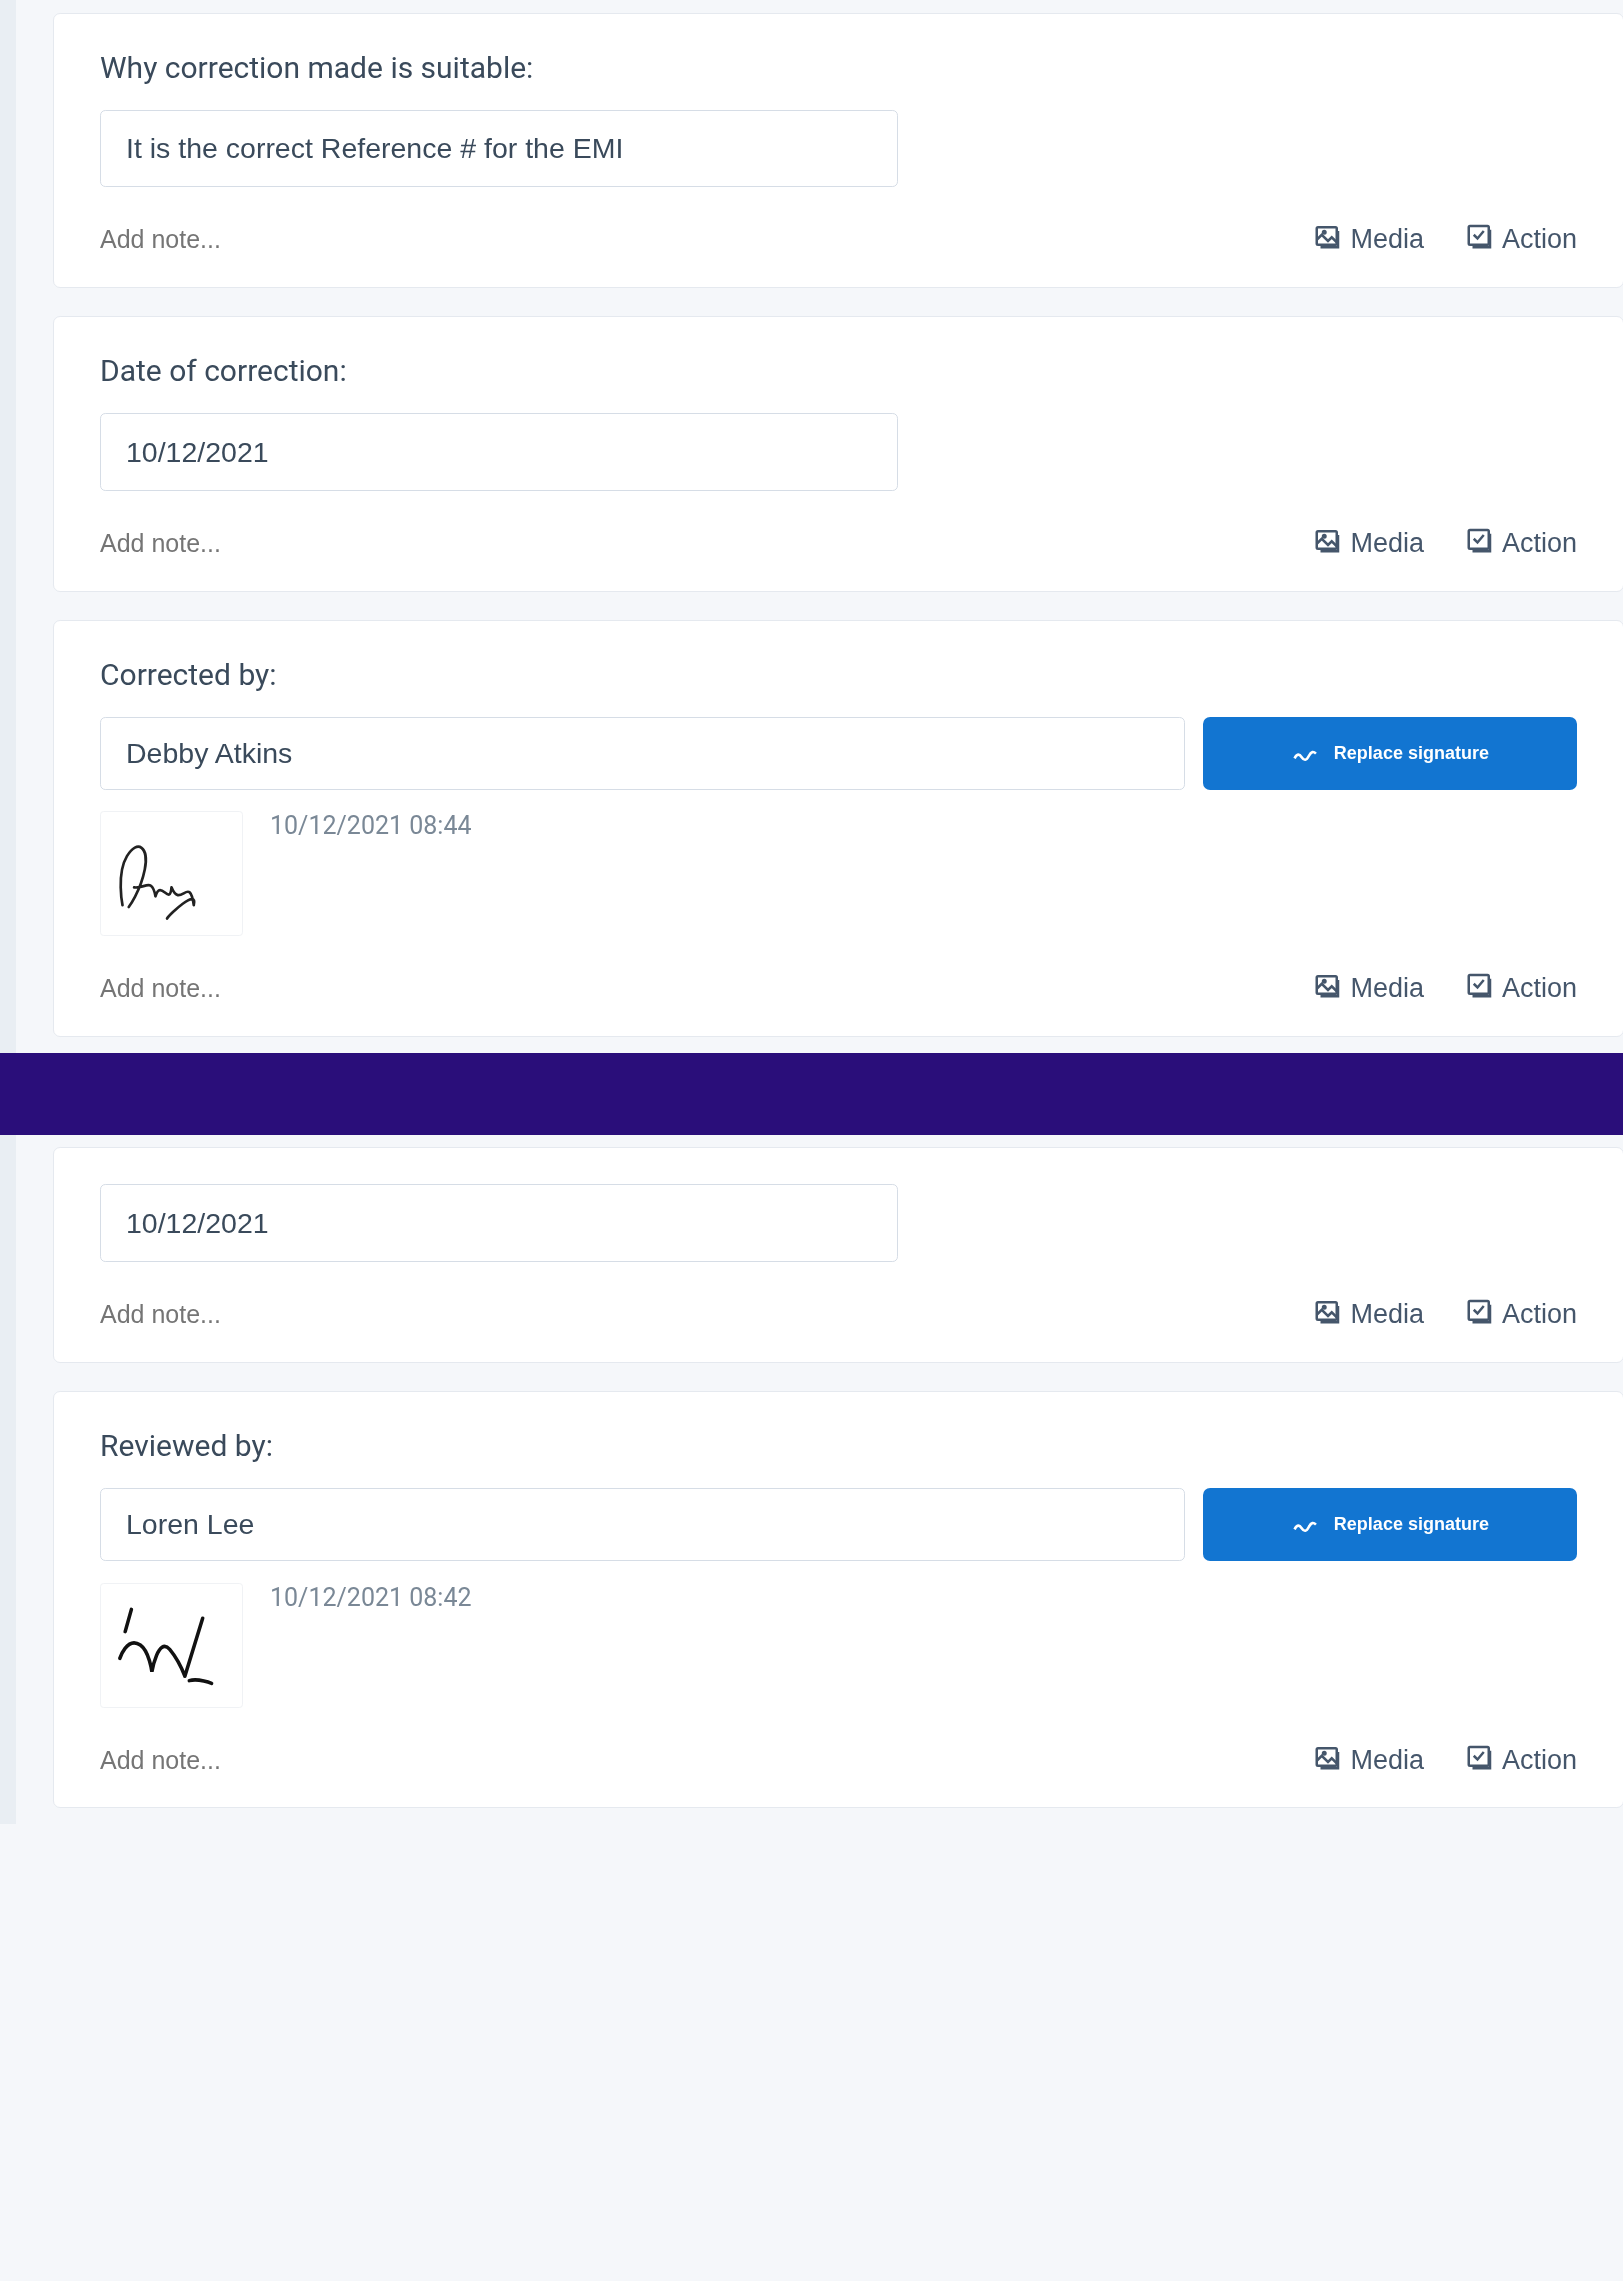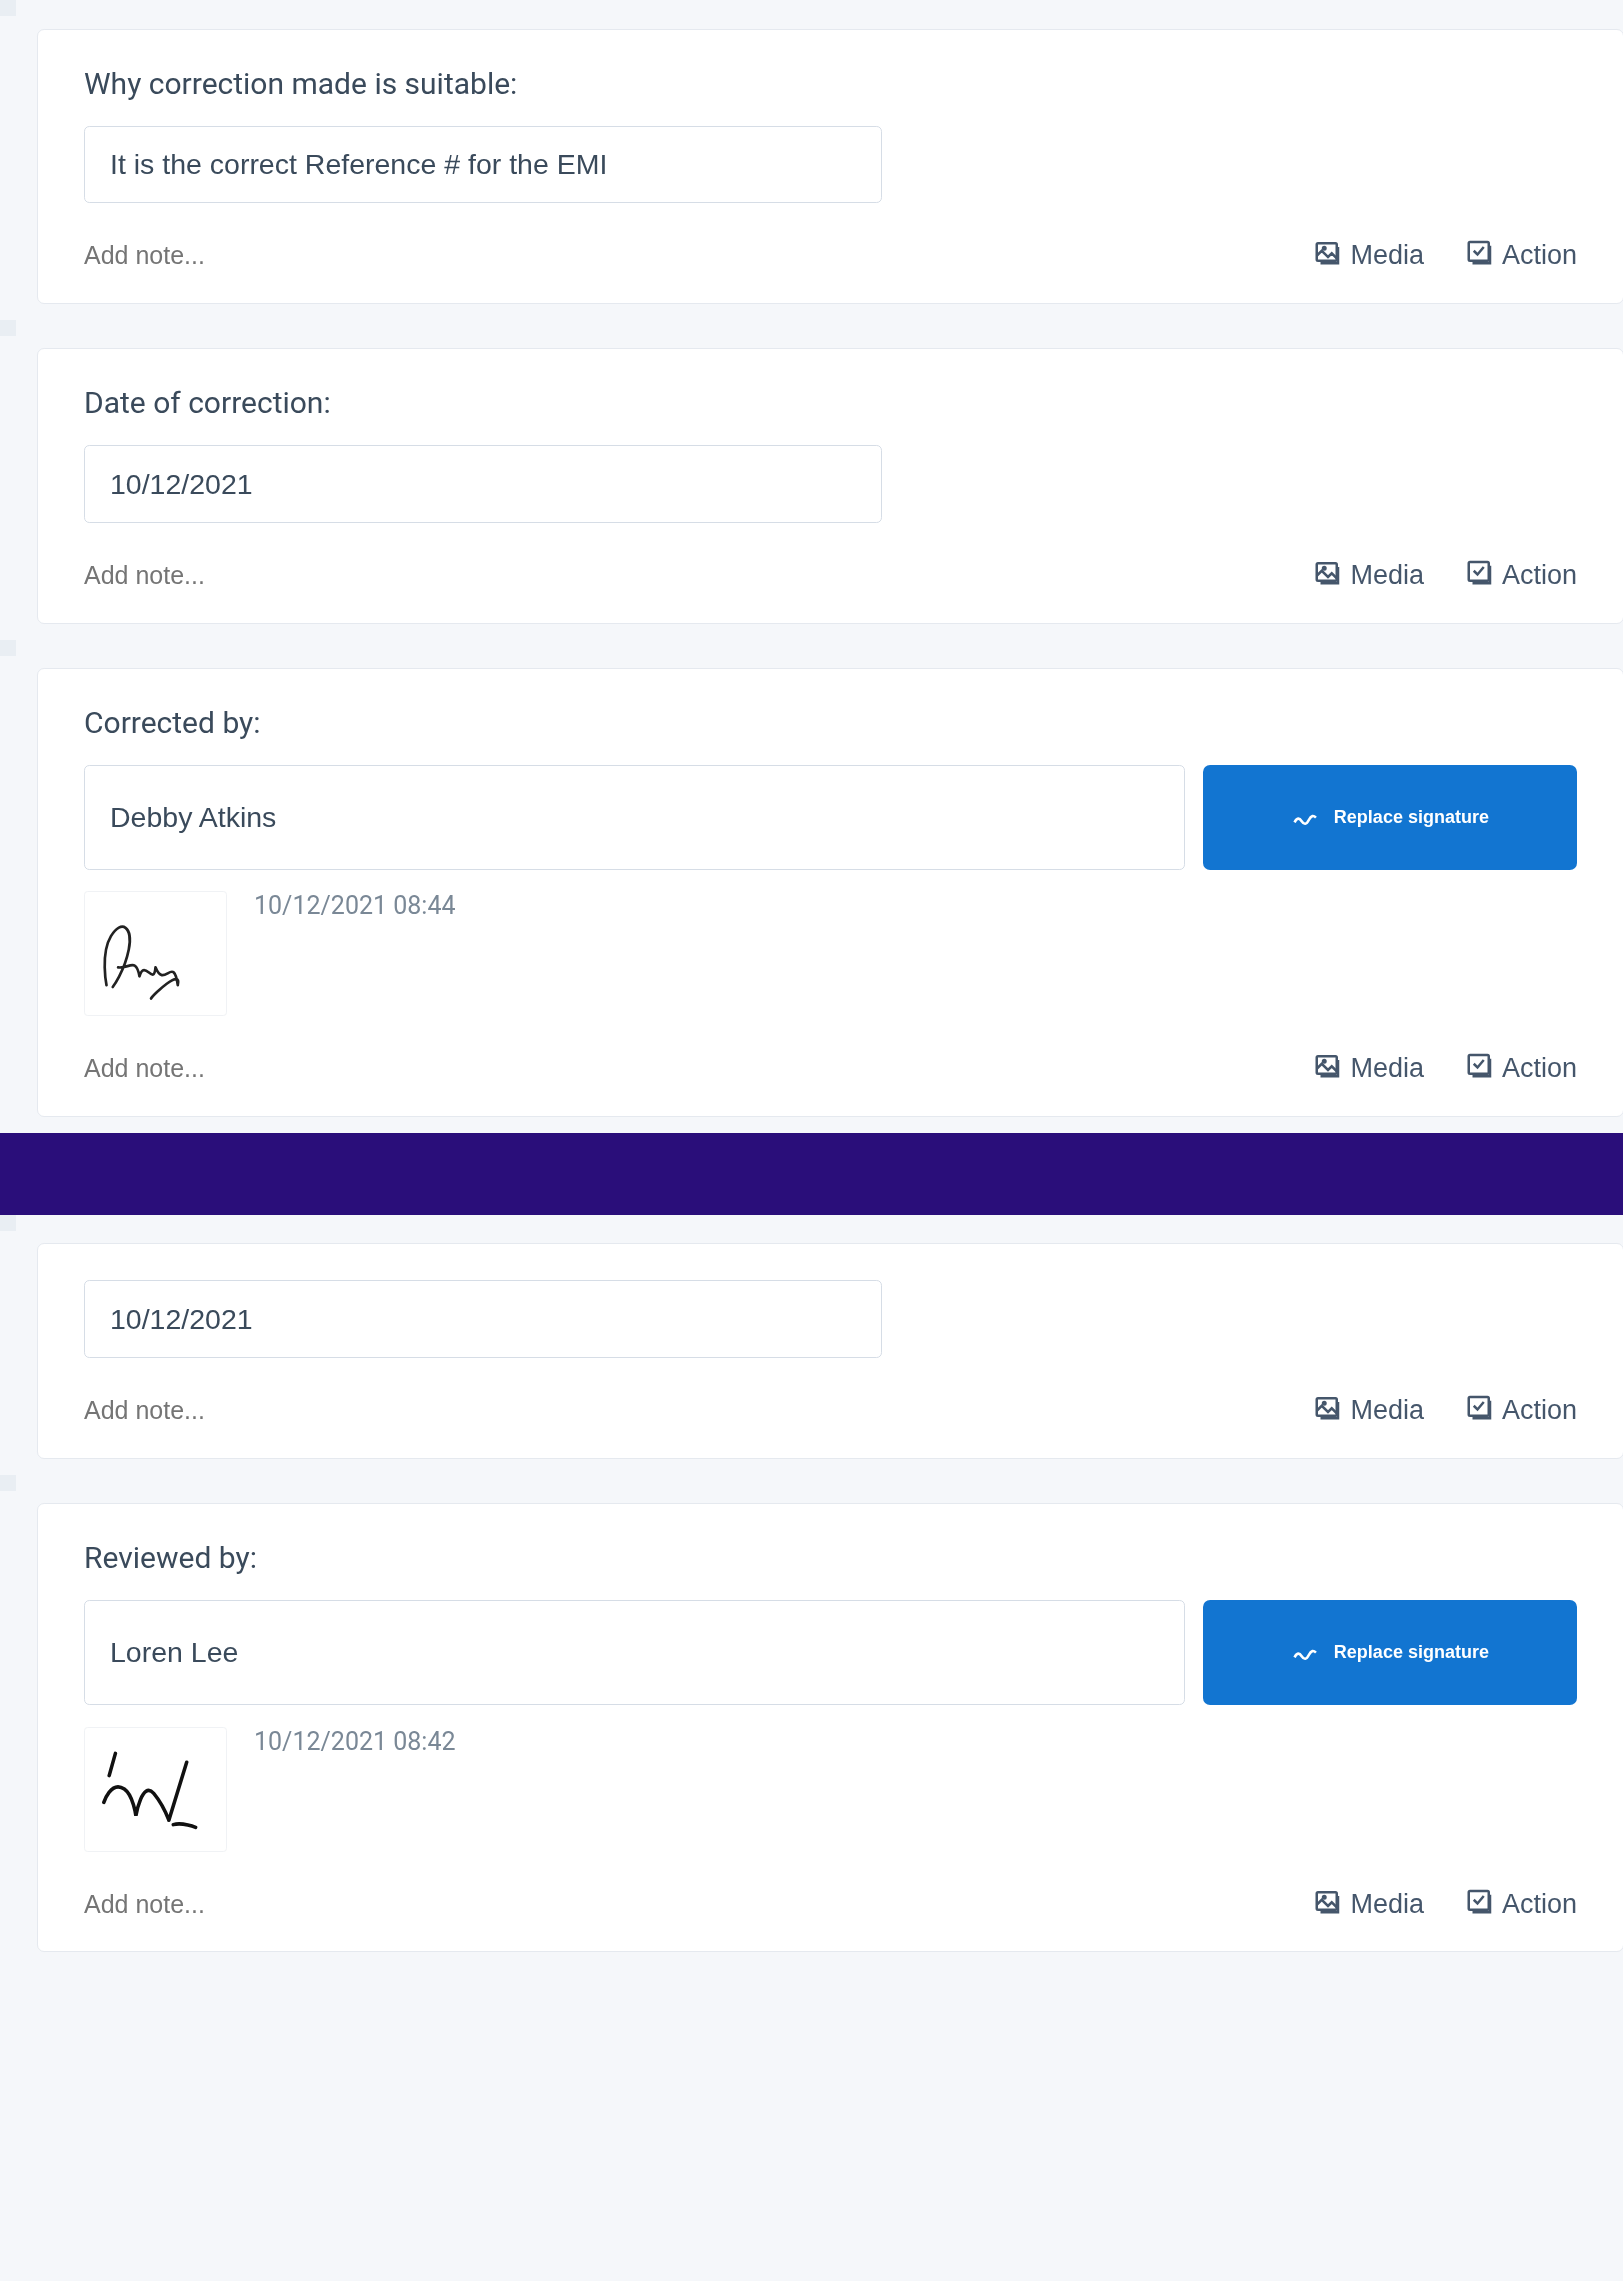--- a/index.html
+++ b/index.html
@@ -4,21 +4,21 @@
 <style>
   * { box-sizing: border-box; margin: 0; padding: 0; }
   body {
     font-family: -apple-system, BlinkMacSystemFont, "Segoe UI", Roboto, Helvetica, Arial, sans-serif;
     background: #f5f7fa;
     width: 1624px;
     color: #3a4a5b;
   }
   .page { width: 100%; }
   .left-rail { background:#e9eef3; width:16px; flex:0 0 16px; }
-  .row { display:flex;flex-direction:column; }
+  .row { display:flex; }
   .content { flex:1; padding-left: 37px; }
   .card {
     background:#ffffff;
     border:0.9px solid #e5e9ef;
     border-radius:7.1px;
     margin: 12.5px 0 16px 0;
     padding: 36px 46px 28.5px 46px;
     position:relative;
   }
   .card-label {
@@ -35,21 +35,21 @@
     padding: 21.4px 25px;
     font-size: 28.5px;
     color:#3a4a5b;
     background:#fff;
   }
   .sig-row { display:flex; gap:18px; align-items:stretch; }
   .sig-input {
     flex:1;
     border:0.9px solid #d6dde6;
     border-radius:5.3px;
-    padding: 35px 25px;
+    padding: 19px 25px;
     font-size: 28.5px;
     color:#3a4a5b;
     background:#fff;
   }
   .replace-btn {
     flex:0 0 374px;
     background:#1275d1;
     color:#ffffff;
     border:none;
     border-radius:7.1px;

